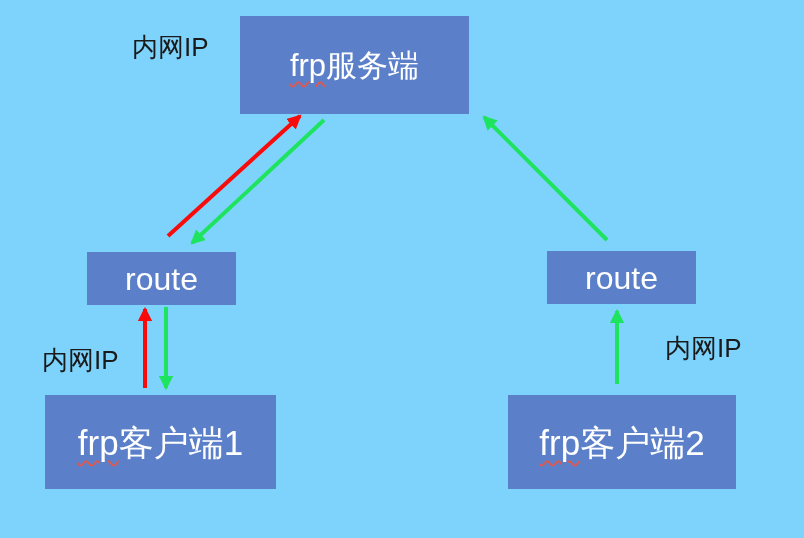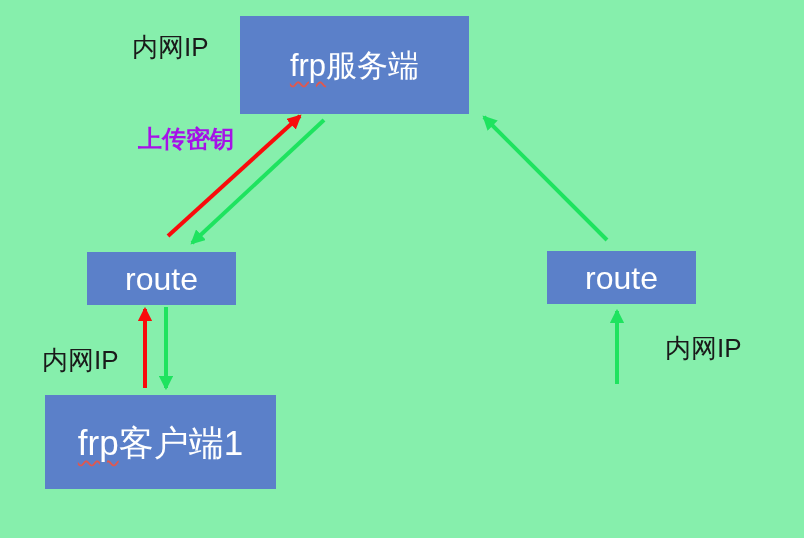--- a/index.html
+++ b/index.html
@@ -4,21 +4,21 @@
 <style>
   html, body {
     margin: 0;
     padding: 0;
     background: #ffffff;
   }
   .canvas {
     position: relative;
     width: 804px;
     height: 538px;
-    background: #86efac;
+    background: #7dd3fc;
     overflow: hidden;
     font-family: "Liberation Sans", sans-serif;
   }
   .arrow-layer {
     position: absolute;
     left: 0; top: 0;
     width: 804px; height: 538px;
     pointer-events: none;
   }
   .node {
@@ -86,23 +86,25 @@
   </div>
 
   <div class="node node-route-r" style="background: rgb(91, 128, 201); color: rgb(255, 255, 255);">
     <span>route</span>
   </div>
 
   <div class="node node-client1" style="background: rgb(91, 128, 201); color: rgb(255, 255, 255);">
     <span><span class="squiggle" style="text-decoration-color: rgb(222, 88, 80);">frp</span><span>客户端1</span></span>
   </div>
 
+  <div class="node node-client2" style="background: rgb(91, 128, 201); color: rgb(255, 255, 255);">
+    <span><span class="squiggle" style="text-decoration-color: rgb(222, 88, 80);">frp</span><span>客户端2</span></span>
+  </div>
 
   <div class="lbl lbl-black lbl-public-ip" style="color: rgb(26, 26, 26);">内网IP</div>
 
-  <div class="lbl lbl-purple lbl-upload" style="color: rgb(166, 17, 232);">上传密钥</div>
 
 
   <div class="lbl lbl-black lbl-lan-left" style="color: rgb(26, 26, 26);">内网IP</div>
 
   <div class="lbl lbl-black lbl-lan-right" style="color: rgb(26, 26, 26);">内网IP</div>
 
 </div>
 
 </body></html>

